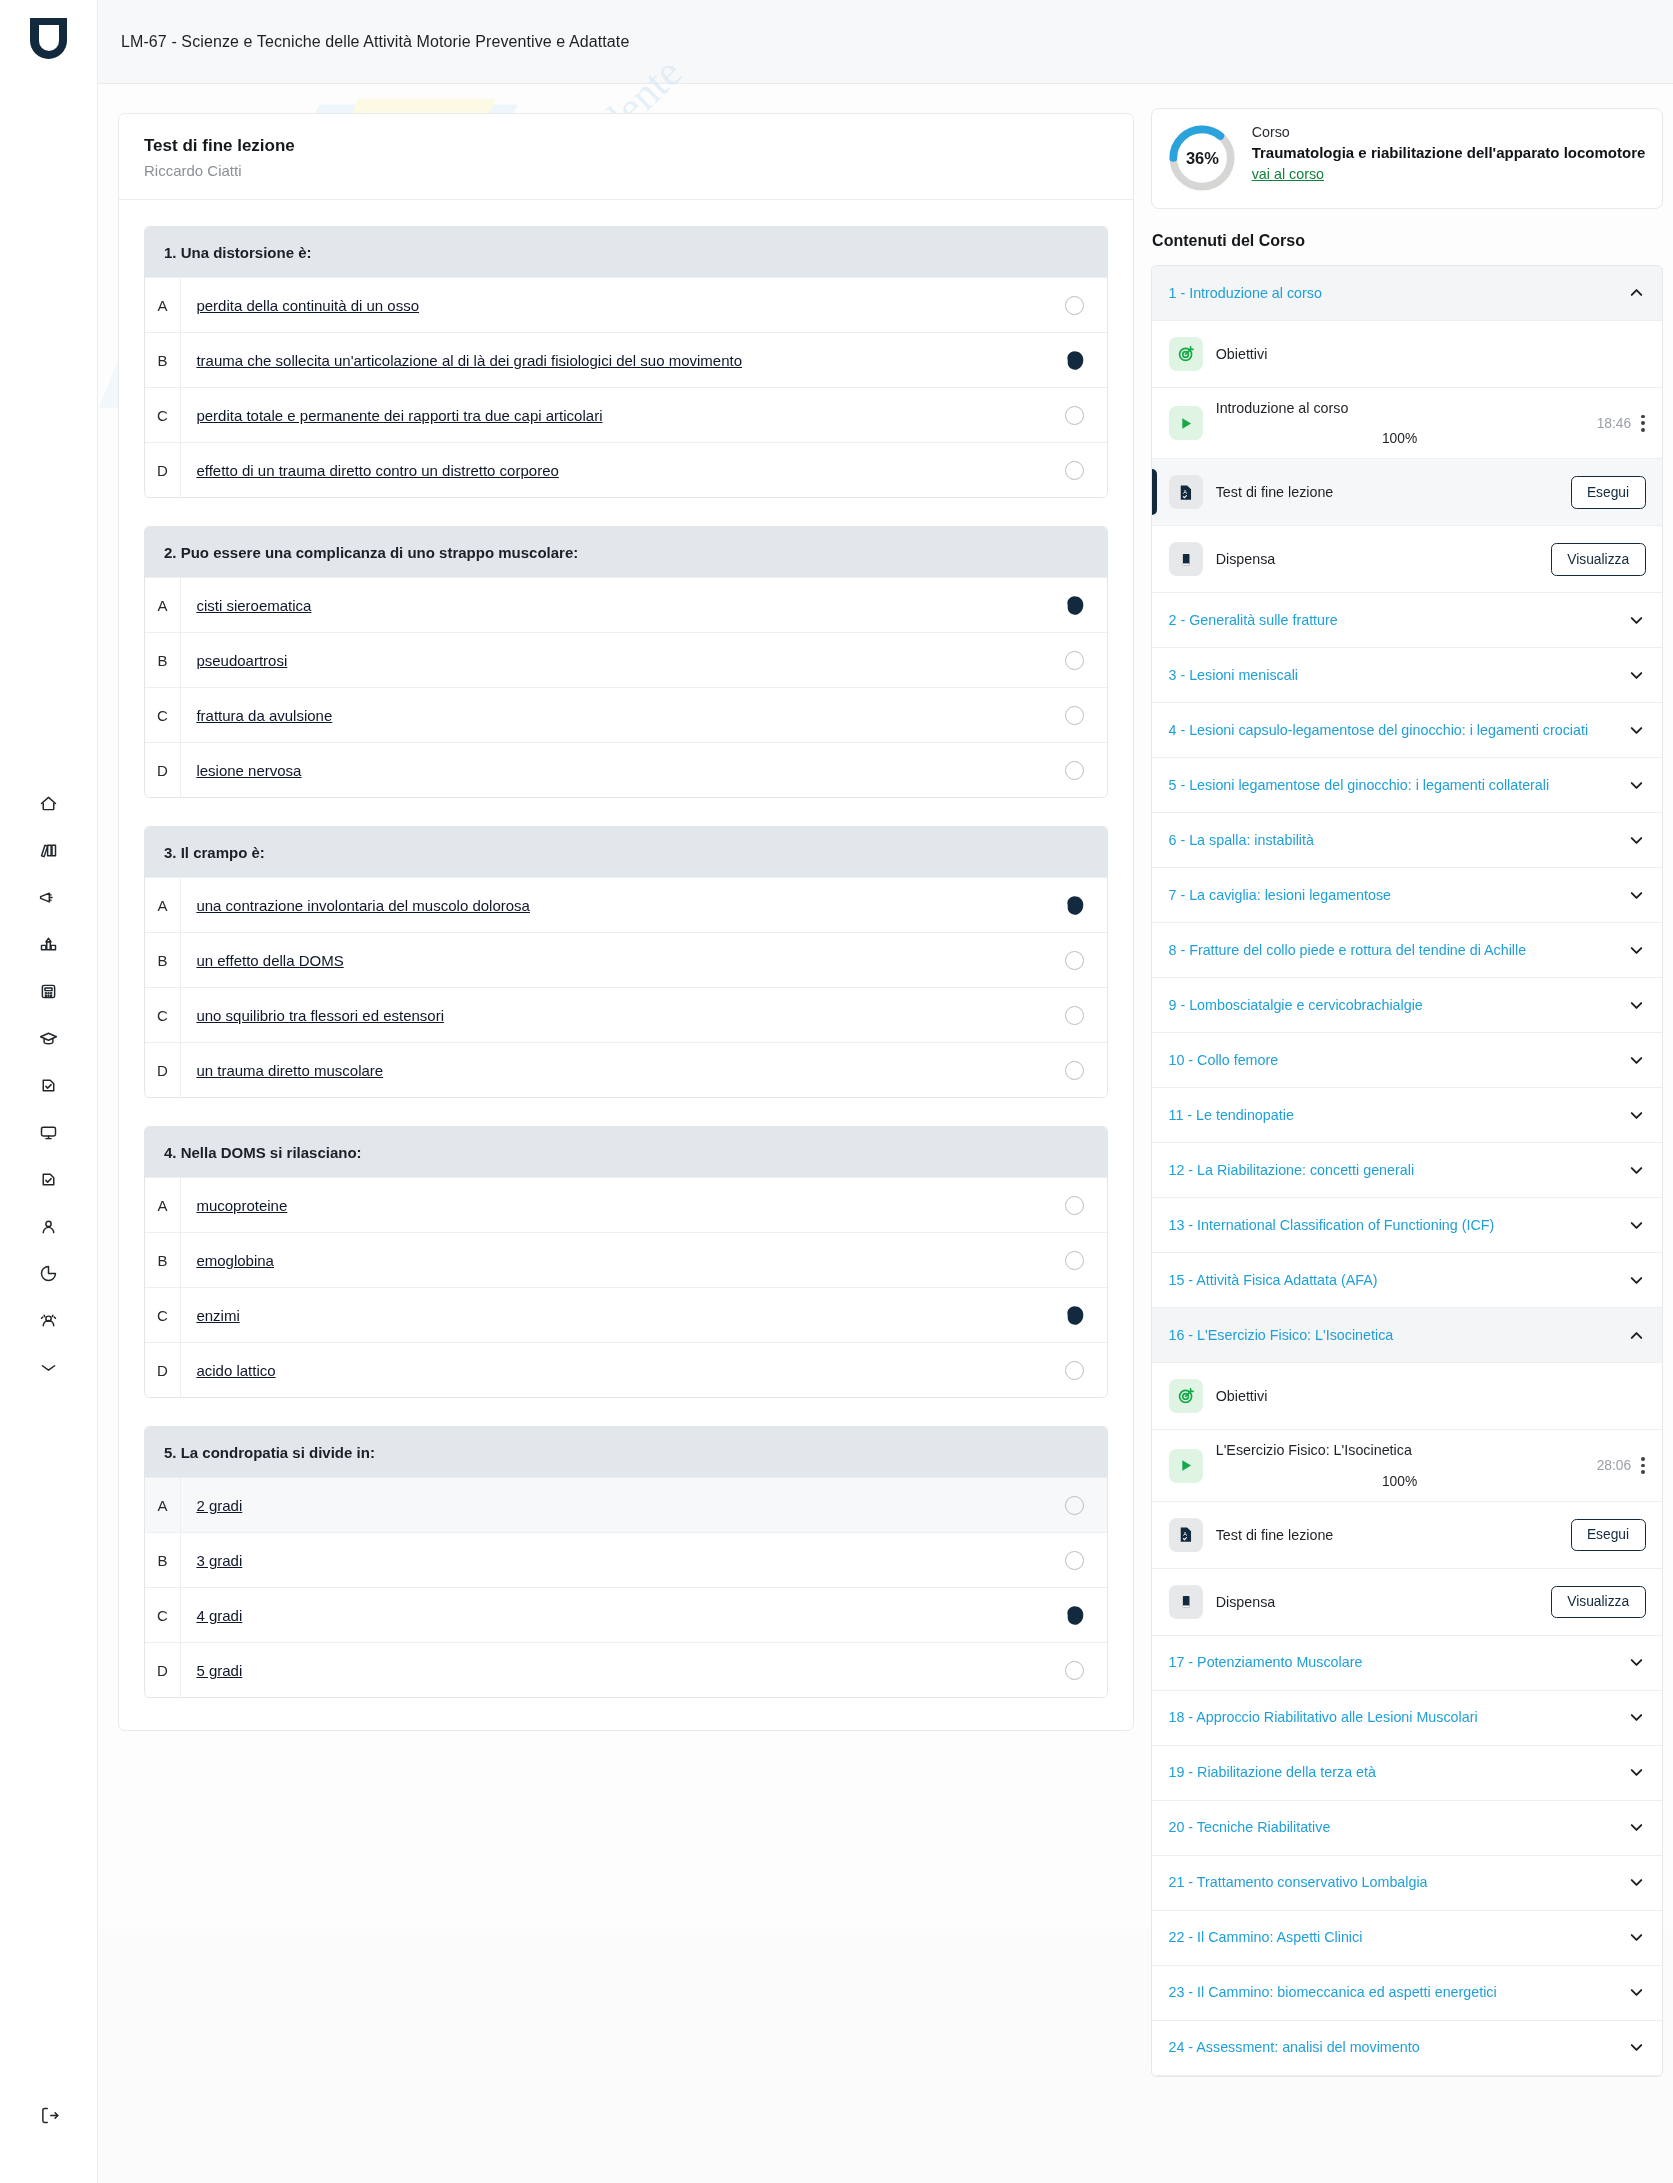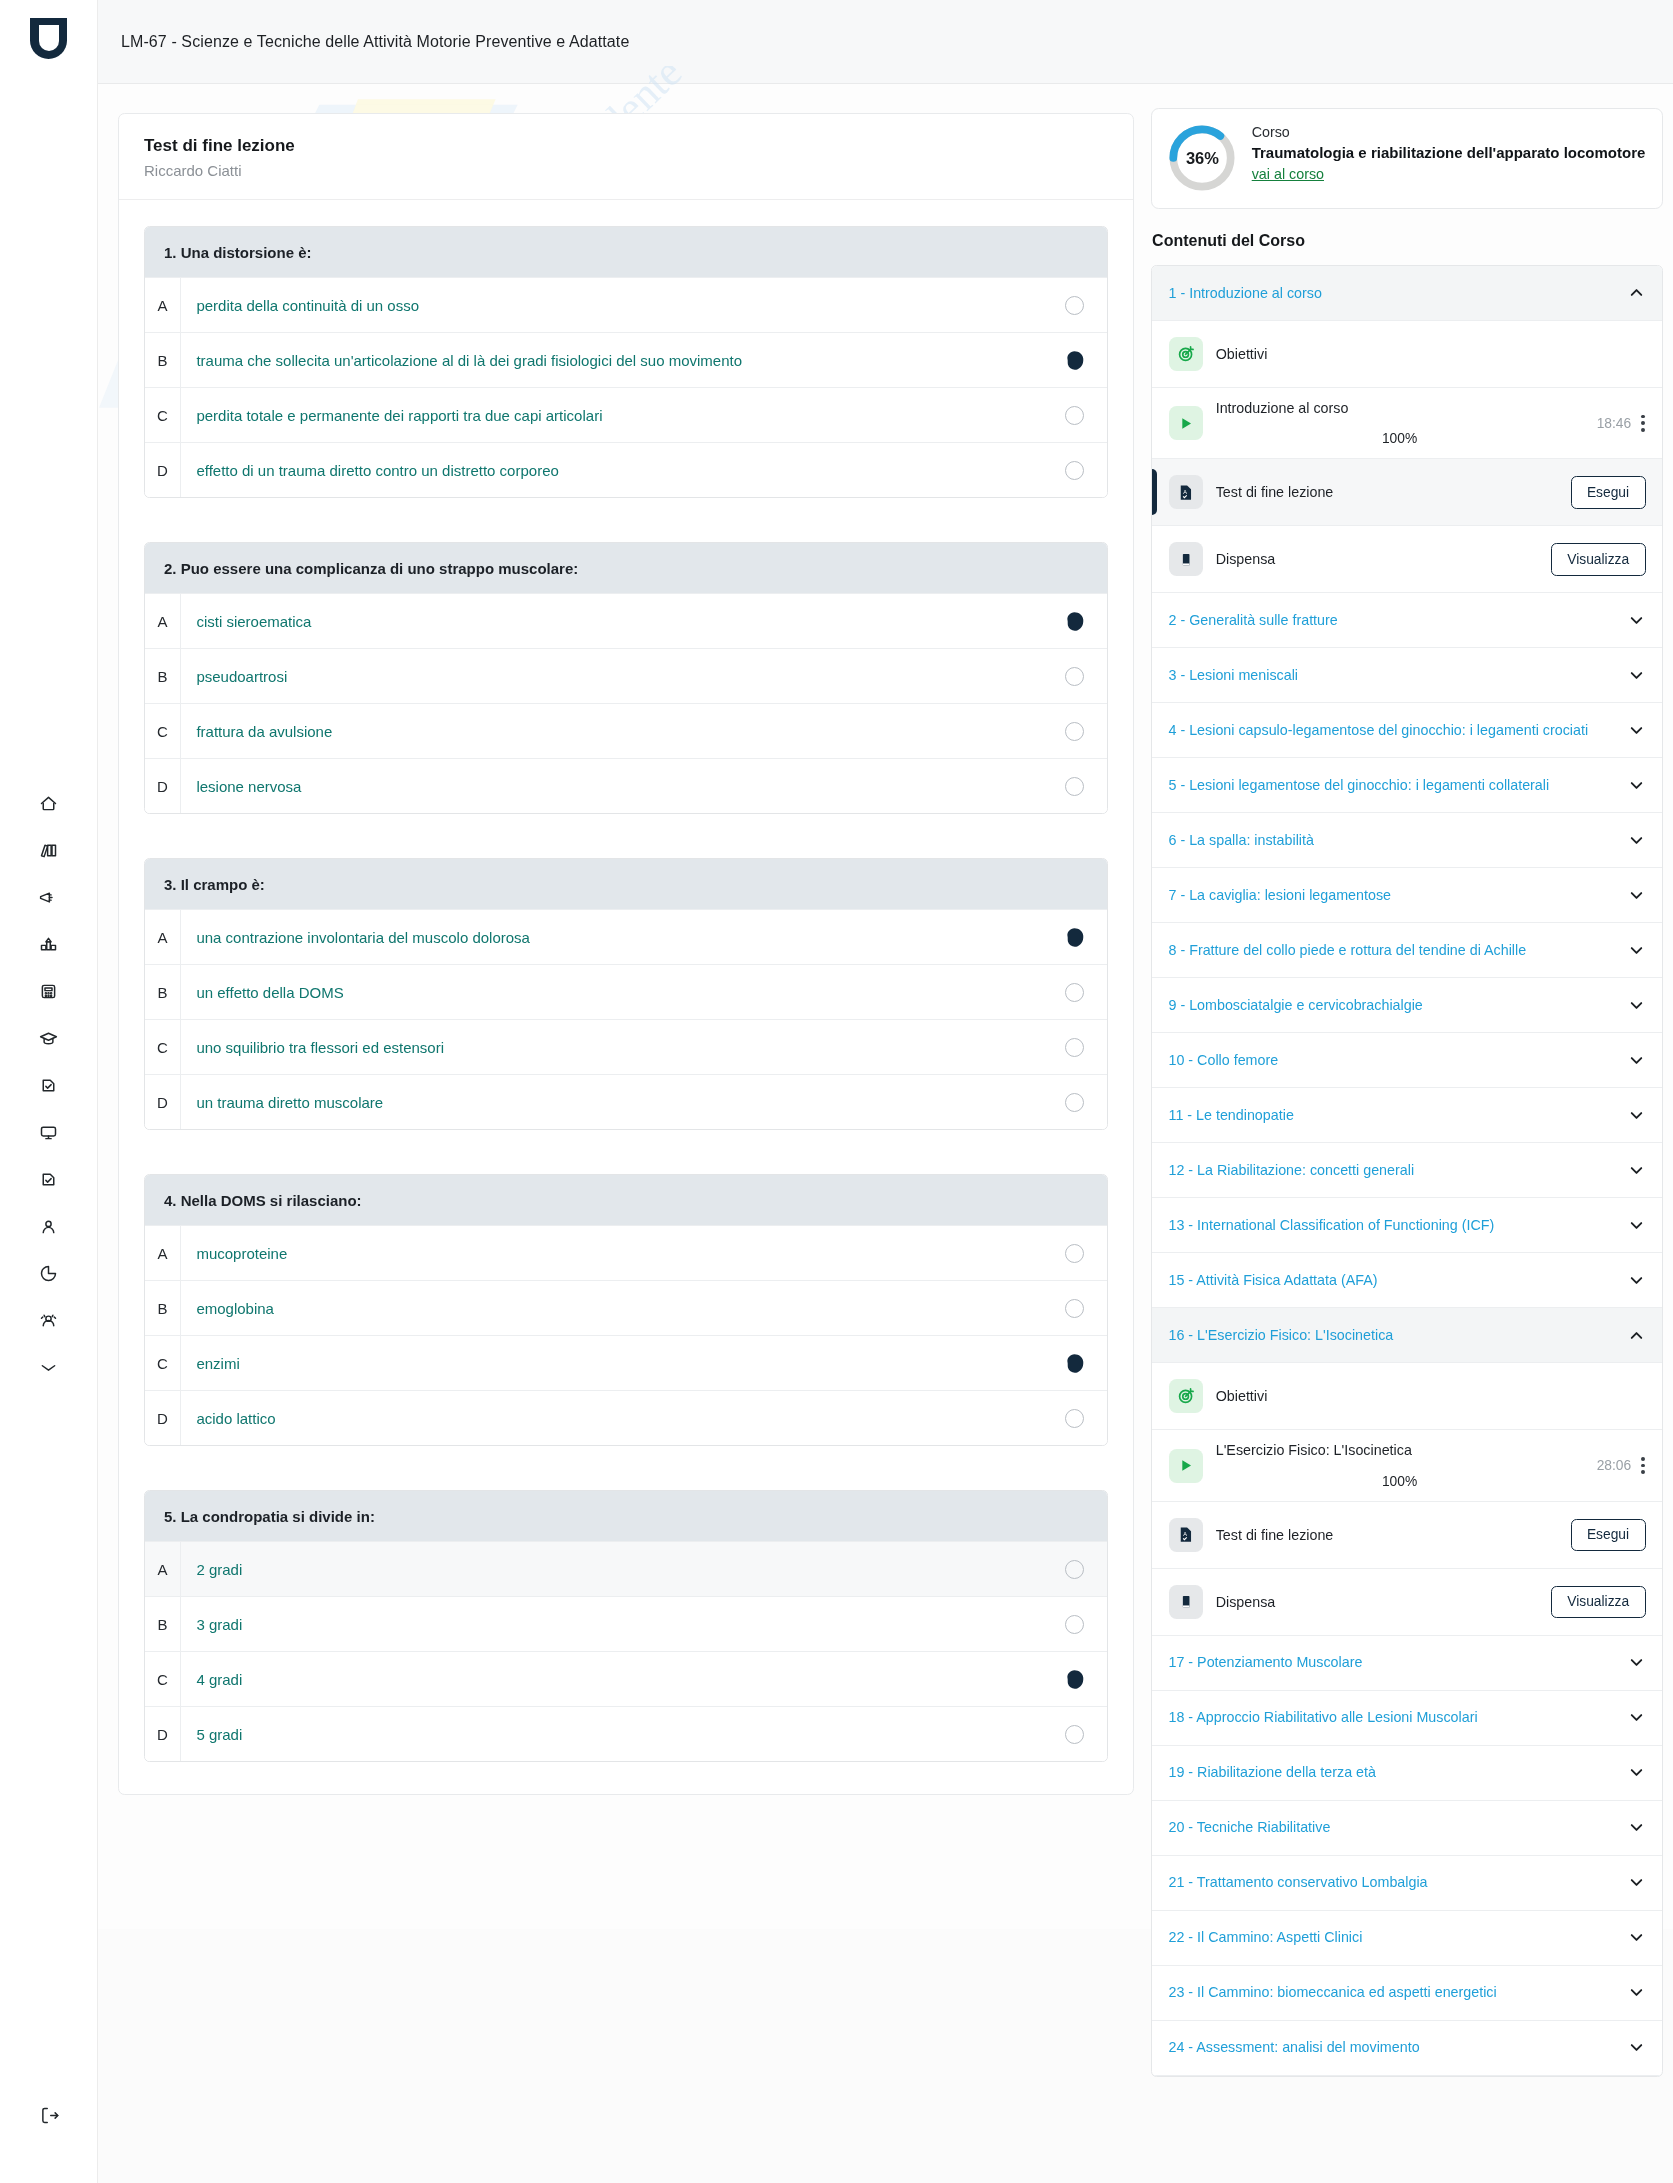--- a/index.html
+++ b/index.html
@@ -54,37 +54,37 @@
   #quiz {
     position: absolute; left: 118px; top: 113px; width: 1016px;
     background: #ffffff; border: 1.1px solid #e8eaec; border-radius: 6.6px;
     z-index: 4;
   }
   #quiz-head { padding: 22px 25px 20px 25px; border-bottom: 1.1px solid #ededee; }
   #quiz-title { font-size: 17px; font-weight: 700; color: #16191c; }
   #quiz-author { font-size: 15px; color: #8b9096; margin-top: 6px; }
   #quiz-body { padding: 26.4px 25px 32px 25px; }
 
-  .qblock { margin-bottom: 44px; border: 1.1px solid #e3e5e7; border-radius: 5.5px; overflow: hidden; }
+  .qblock { margin-bottom: 28px; border: 1.1px solid #e3e5e7; border-radius: 5.5px; overflow: hidden; }
   .qblock:last-child { margin-bottom: 0; }
   .qhead {
     background: #e2e7eb; padding: 16.5px 19px; font-size: 15px;
     font-weight: 700; color: #1c2127;
   }
   .qrow {
     display: flex; align-items: center; min-height: 55px;
     border-top: 1.1px solid #eceef0; background: #ffffff;
   }
   .qrow.alt { background: #f7f8f9; }
   .qletter {
     width: 36px; flex: 0 0 36px; text-align: center;
     font-size: 15px; color: #25292e; border-right: 1.1px solid #eceef0;
     align-self: stretch; display:flex; align-items:center; justify-content:center;
   }
-  .qtext { flex: 1; padding: 0 15.4px; font-size: 15px; color: #0f766e; }
+  .qtext { flex: 1; padding: 0 15.4px; font-size: 15px; color: #0f172a; text-decoration: underline; }
   .qmark { width: 66px; flex: 0 0 66px; display:flex; align-items:center; justify-content:center; }
   .radio-empty {
     width: 19px; height: 19px; border: 1.1px solid #b9bec4; border-radius: 50%;
   }
   .blob { width: 25px; height: 25px; display:block; }
 
   
   #side { position: absolute; left: 1151px; top: 108px; width: 512px; }
 
   #course-card {

